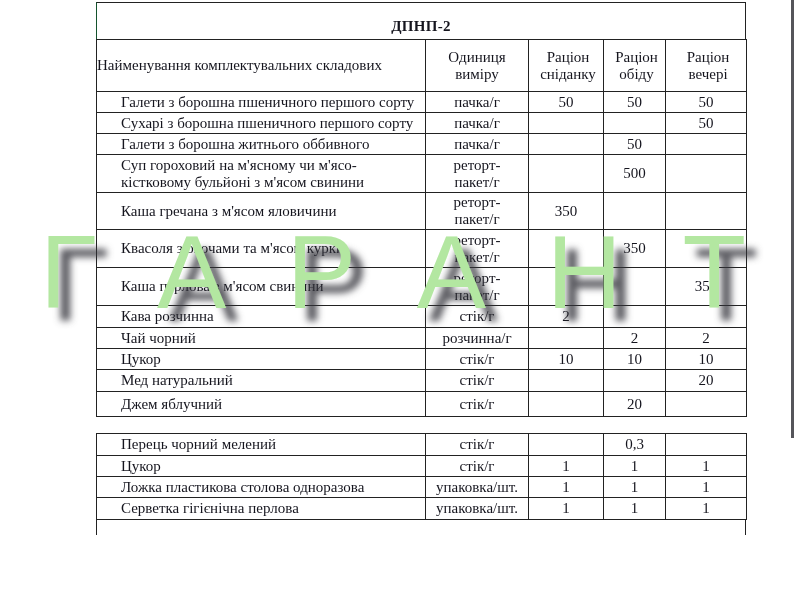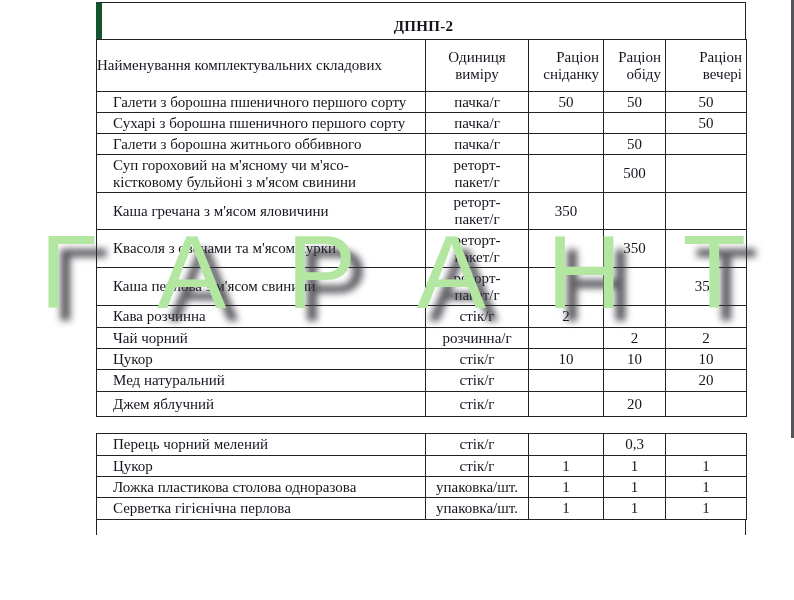--- a/index.html
+++ b/index.html
@@ -7,37 +7,37 @@
     width:794px;height:600px;background:#ffffff;overflow:hidden;position:relative;
     font-family:"Liberation Serif", serif;color:#15151e;
   }
   .page-edge{
     position:absolute;left:791px;top:0;width:3px;height:438px;background:#55555a;
   }
   .doc{
     position:absolute;left:96px;top:2px;width:650px;
   }
   .title-block{
-    border-top:1px solid #222;border-left:6px solid #14532d;border-right:1px solid #222;
+    border-top:1px solid #222;border-left:1px solid #14532d;border-right:1px solid #222;
     height:37px;display:flex;align-items:flex-end;justify-content:center;
     box-sizing:border-box;padding-bottom:4px;
   }
   .doc-title{font-weight:bold;font-size:15px;letter-spacing:0.3px;}
   table{border-collapse:collapse;table-layout:fixed;width:650px;}
   td{
     border:1px solid #222;font-size:15px;vertical-align:middle;
     padding:1px 4px;box-sizing:border-box;overflow:hidden;
   }
-  td.name{text-align:left;padding-left:16px;}
+  td.name{text-align:left;padding-left:24px;}
   td.unit{text-align:center;}
   td.num{text-align:center;}
   .pre{white-space:pre-line;line-height:17px;}
   tr.hdr td{height:52px;}
   tr.hdr td.name{padding-left:0;}
-  tr.hdr td.ration{text-align:right;padding-left:8px;}
+  tr.hdr td.ration{text-align:center;padding-left:8px;}
   tr.h1 td{height:21px;}
   tr.h1b td{height:22px;}
   tr.h1c td{height:25px;margin-top:44px;}
   tr.h2 td{height:38px;}
   tr.h2a td{height:36px;}
   .gap{height:16px;}
   .stub{
     height:15px;border-left:1px solid #222;border-right:1px solid #222;
   }
   .watermark{

